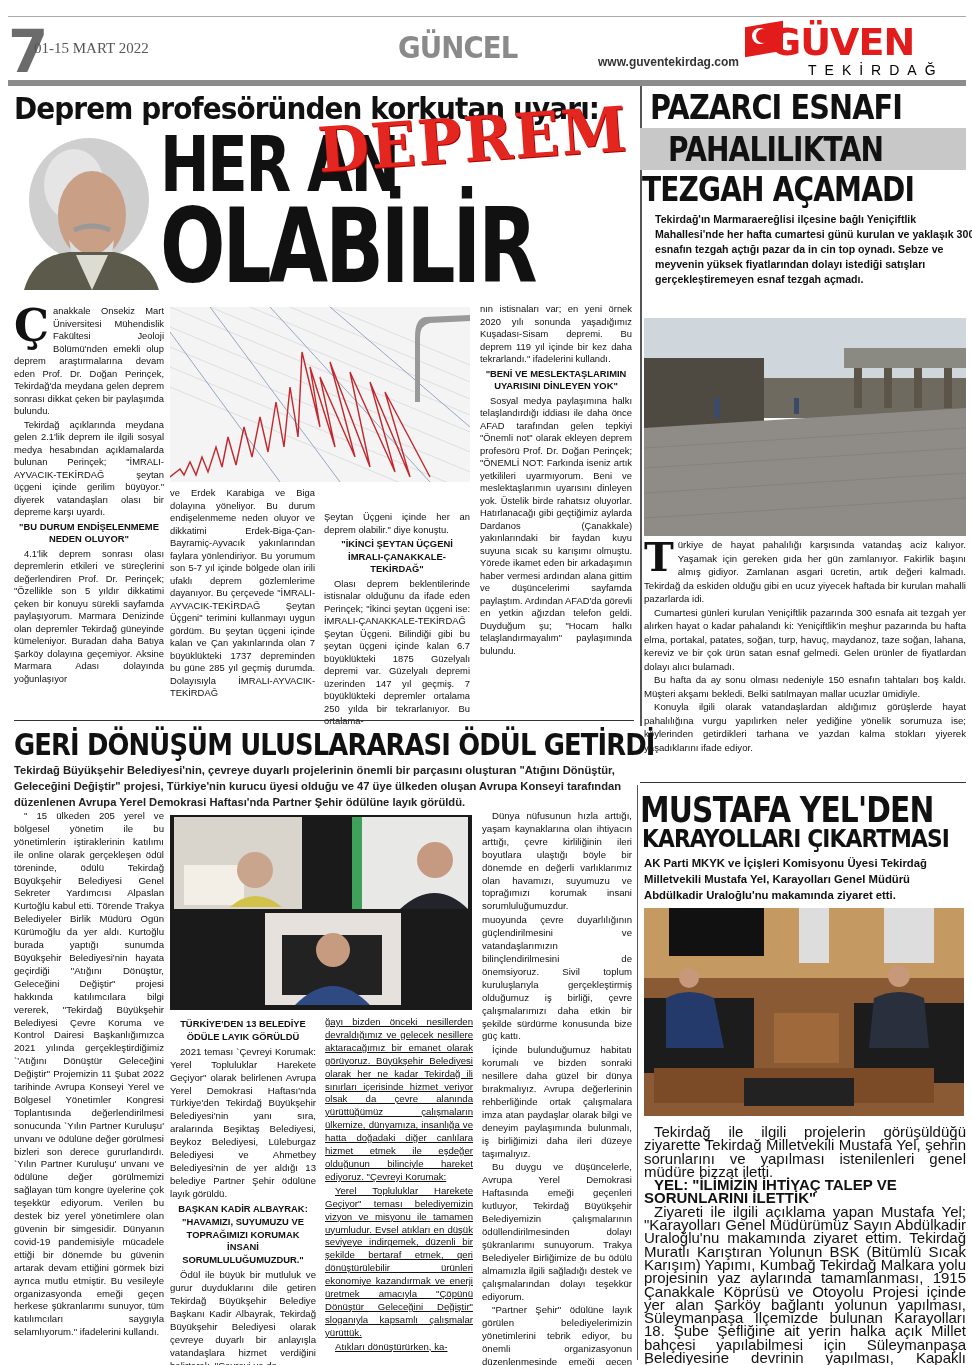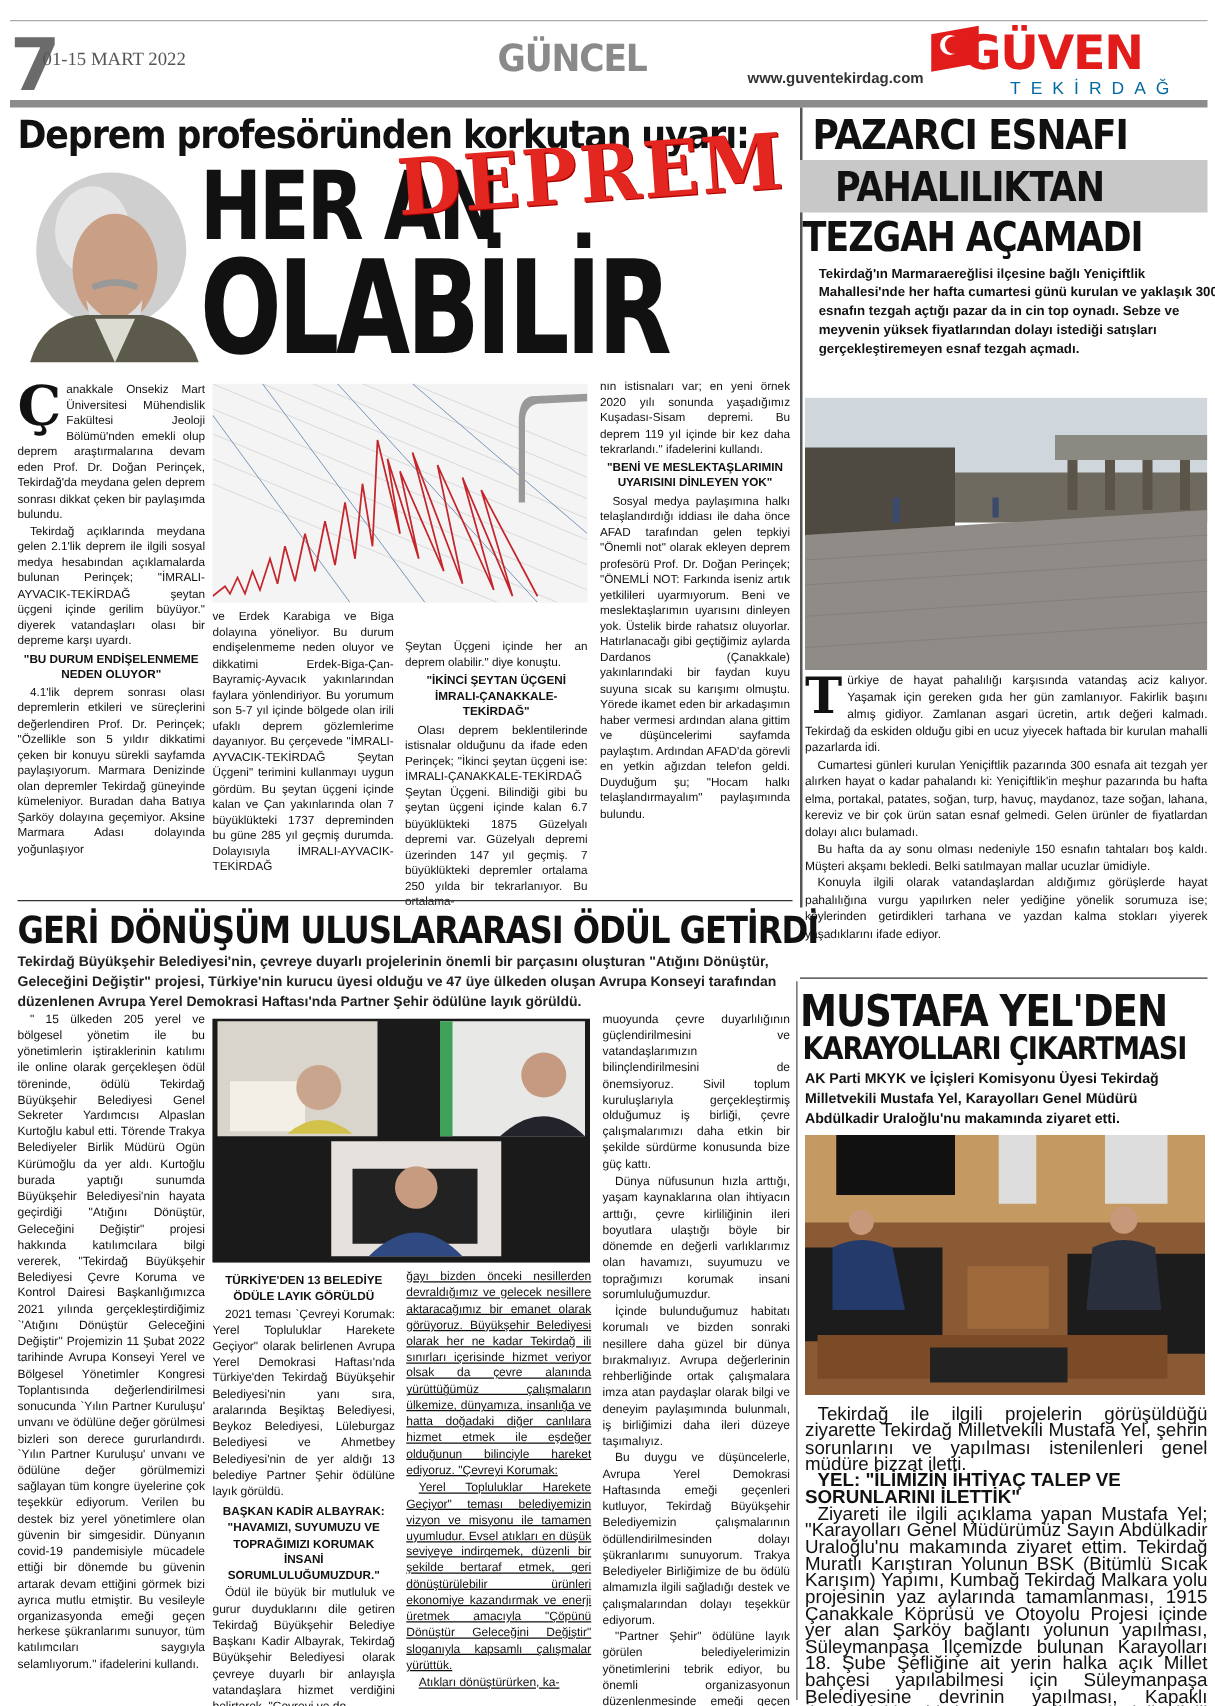--- a/index.html
+++ b/index.html
@@ -6,21 +6,21 @@
   html, body { width: 972px; height: 1365px; background: #fff; overflow: hidden; }
   body { position: relative; font-family: "Liberation Sans", "DejaVu Sans", sans-serif; color: #111; }
   .abs { position: absolute; }
   .rule-top { left: 8px; top: 16px; width: 958px; height: 1px; background: #aaa; }
   .rule-header { left: 8px; top: 80px; width: 958px; height: 6px; background: #8c8c8c; }
   .page-num { left: 8px; top: 26px; font-family: "DejaVu Sans", sans-serif; font-weight: 900; font-size: 58px; color: #6b6b6b; line-height: 52px; letter-spacing: -3px; }
   .date { left: 34px; top: 40px; font-size: 15px; color: #555; font-family: Liberation Serif, serif; }
   .section { left: 398px; top: 30px; font-family: "DejaVu Sans", sans-serif; font-weight: 900; font-size: 30px; color: #8a8a8a; letter-spacing: -1px; transform: scaleX(0.92); transform-origin: left; }
   .url { left: 598px; top: 44px; font-size: 12px; color: #333; font-weight: bold; margin-top: 11px; }
   .logo-main { left: 770px; top: 20px; font-family: "DejaVu Sans", sans-serif; font-weight: 900; font-size: 38px; color: #e21b1b; letter-spacing: -1px; }
-  .logo-sub { left: 808px; top: 62px; font-size: 14px; color: #0369a1; letter-spacing: 8px; }
+  .logo-sub { left: 808px; top: 62px; font-size: 14px; color: #000000; letter-spacing: 8px; }
   .flag { left: 745px; top: 24px; width: 38px; height: 30px; background: #e21b1b; transform: skewY(-10deg); }
   .flag-moon { left: 752px; top: 28px; width: 16px; height: 16px; border-radius: 50%; background: #fff; }
   .flag-moon2 { left: 756px; top: 29px; width: 14px; height: 14px; border-radius: 50%; background: #e21b1b; }
   .kicker { left: 14px; top: 90px; font-family: "DejaVu Sans", sans-serif; font-weight: 900; font-size: 31px; letter-spacing: -1px; color: #111; white-space: nowrap; transform: scaleX(0.9); transform-origin: left; }
   .portrait { left: 14px; top: 130px; width: 150px; height: 160px; }
   .heran { left: 160px; top: 128px; font-family: "DejaVu Sans", sans-serif; font-weight: 900; font-size: 76px; letter-spacing: -3px; line-height: 74px; transform: scaleX(0.78); transform-origin: left; white-space: nowrap; }
   .deprem { left: 318px; top: 118px; font-family: "DejaVu Serif", serif; font-weight: 900; font-size: 62px; color: #e3261f; line-height: 66px; letter-spacing: 2px; transform: rotate(-4deg) scaleX(0.95); transform-origin: left; white-space: nowrap; text-shadow: 1px 1px 0 #a00; }
   .olabilir { left: 160px; top: 196px; font-family: "DejaVu Sans", sans-serif; font-weight: 900; font-size: 104px; letter-spacing: -4px; line-height: 100px; transform: scaleX(0.74); transform-origin: left; white-space: nowrap; }
   .vline-top { left: 640px; top: 86px; width: 2px; height: 640px; background: #555; }
   .col { position: absolute; font-size: 9.4px; line-height: 12.5px; text-align: justify; }
@@ -192,22 +192,22 @@
   <p>2021 teması `Çevreyi Korumak: Yerel Topluluklar Harekete Geçiyor" olarak belirlenen Avrupa Yerel Demokrasi Haftası'nda Türkiye'den Tekirdağ Büyükşehir Belediyesi'nin yanı sıra, aralarında Beşiktaş Belediyesi, Beykoz Belediyesi, Lüleburgaz Belediyesi ve Ahmetbey Belediyesi'nin de yer aldığı 13 belediye Partner Şehir ödülüne layık görüldü.</p>
   <p class="sub">BAŞKAN KADİR ALBAYRAK: "HAVAMIZI, SUYUMUZU VE TOPRAĞIMIZI KORUMAK İNSANİ SORUMLULUĞUMUZDUR."</p>
   <p>Ödül ile büyük bir mutluluk ve gurur duyduklarını dile getiren Tekirdağ Büyükşehir Belediye Başkanı Kadir Albayrak, Tekirdağ Büyükşehir Belediyesi olarak çevreye duyarlı bir anlayışla vatandaşlara hizmet verdiğini belirterek, "Çevreyi ve do-</p>
 </div>
 <div class="col" style="left:325px; top:1016px; width:148px; font-size:9.6px; line-height:12.9px;text-decoration:underline;">
   <p style="text-indent:0">ğayı bizden önceki nesillerden devraldığımız ve gelecek nesillere aktaracağımız bir emanet olarak görüyoruz. Büyükşehir Belediyesi olarak her ne kadar Tekirdağ ili sınırları içerisinde hizmet veriyor olsak da çevre alanında yürüttüğümüz çalışmaların ülkemize, dünyamıza, insanlığa ve hatta doğadaki diğer canlılara hizmet etmek ile eşdeğer olduğunun bilinciyle hareket ediyoruz. "Çevreyi Korumak:</p>
   <p>Yerel Topluluklar Harekete Geçiyor" teması belediyemizin vizyon ve misyonu ile tamamen uyumludur. Evsel atıkları en düşük seviyeye indirgemek, düzenli bir şekilde bertaraf etmek, geri dönüştürülebilir ürünleri ekonomiye kazandırmak ve enerji üretmek amacıyla "Çöpünü Dönüştür Geleceğini Değiştir" sloganıyla kapsamlı çalışmalar yürüttük.</p>
   <p>Atıkları dönüştürürken, ka-</p>
 </div>
 <div class="col" style="left:482px; top:810px; width:150px; font-size:9.6px; line-height:12.9px;">
+  <p>Dünya nüfusunun hızla arttığı, yaşam kaynaklarına olan ihtiyacın arttığı, çevre kirliliğinin ileri boyutlara ulaştığı böyle bir dönemde en değerli varlıklarımız olan havamızı, suyumuzu ve toprağımızı korumak insani sorumluluğumuzdur.</p>
   <p style="text-indent:0">muoyunda çevre duyarlılığının güçlendirilmesini ve vatandaşlarımızın bilinçlendirilmesini de önemsiyoruz. Sivil toplum kuruluşlarıyla gerçekleştirmiş olduğumuz iş birliği, çevre çalışmalarımızı daha etkin bir şekilde sürdürme konusunda bize güç kattı.</p>
-  <p>Dünya nüfusunun hızla arttığı, yaşam kaynaklarına olan ihtiyacın arttığı, çevre kirliliğinin ileri boyutlara ulaştığı böyle bir dönemde en değerli varlıklarımız olan havamızı, suyumuzu ve toprağımızı korumak insani sorumluluğumuzdur.</p>
   <p>İçinde bulunduğumuz habitatı korumalı ve bizden sonraki nesillere daha güzel bir dünya bırakmalıyız. Avrupa değerlerinin rehberliğinde ortak çalışmalara imza atan paydaşlar olarak bilgi ve deneyim paylaşımında bulunmalı, iş birliğimizi daha ileri düzeye taşımalıyız.</p>
   <p>Bu duygu ve düşüncelerle, Avrupa Yerel Demokrasi Haftasında emeği geçenleri kutluyor, Tekirdağ Büyükşehir Belediyemizin çalışmalarının ödüllendirilmesinden dolayı şükranlarımı sunuyorum. Trakya Belediyeler Birliğimize de bu ödülü almamızla ilgili sağladığı destek ve çalışmalarından dolayı teşekkür ediyorum.</p>
   <p>"Partner Şehir" ödülüne layık görülen belediyelerimizin yönetimlerini tebrik ediyor, bu önemli organizasyonun düzenlenmesinde emeği geçen herkese şükranlarımı sunuyorum." dedi.</p>
 </div>
 <div class="abs" style="left:637px; top:785px; width:1px; height:575px; background:#555;"></div>
 
 <div class="abs must-h1">MUSTAFA YEL'DEN</div>
 <div class="abs must-h2">KARAYOLLARI ÇIKARTMASI</div>
 <div class="abs must-lead">AK Parti MKYK ve İçişleri Komisyonu Üyesi Tekirdağ Milletvekili Mustafa Yel, Karayolları Genel Müdürü Abdülkadir Uraloğlu'nu makamında ziyaret etti.</div>
 <div class="abs office">

